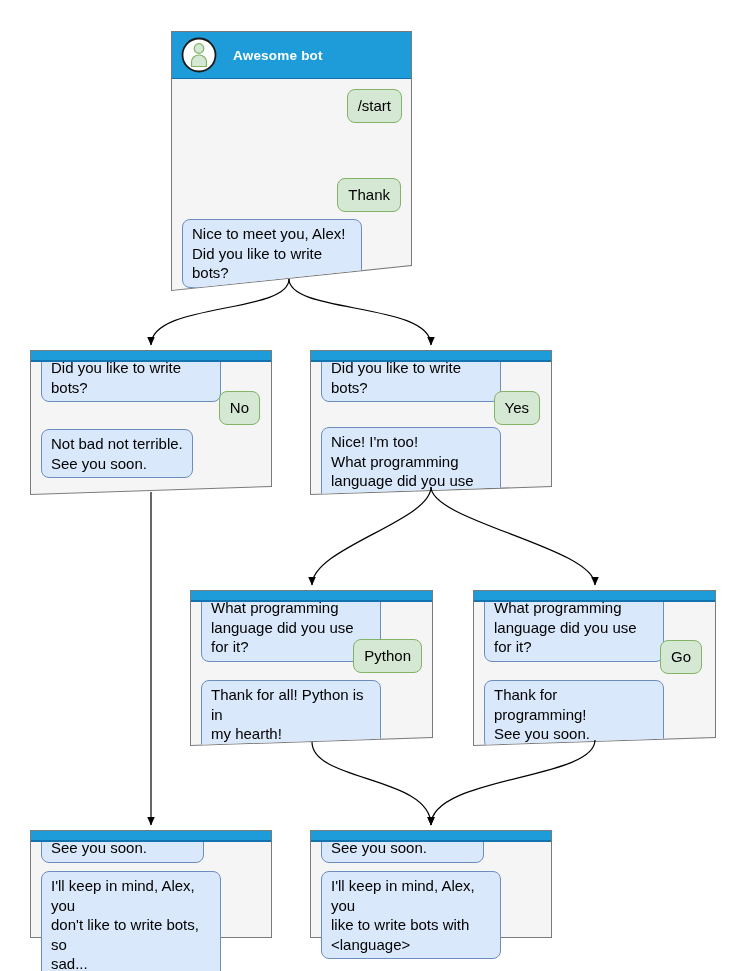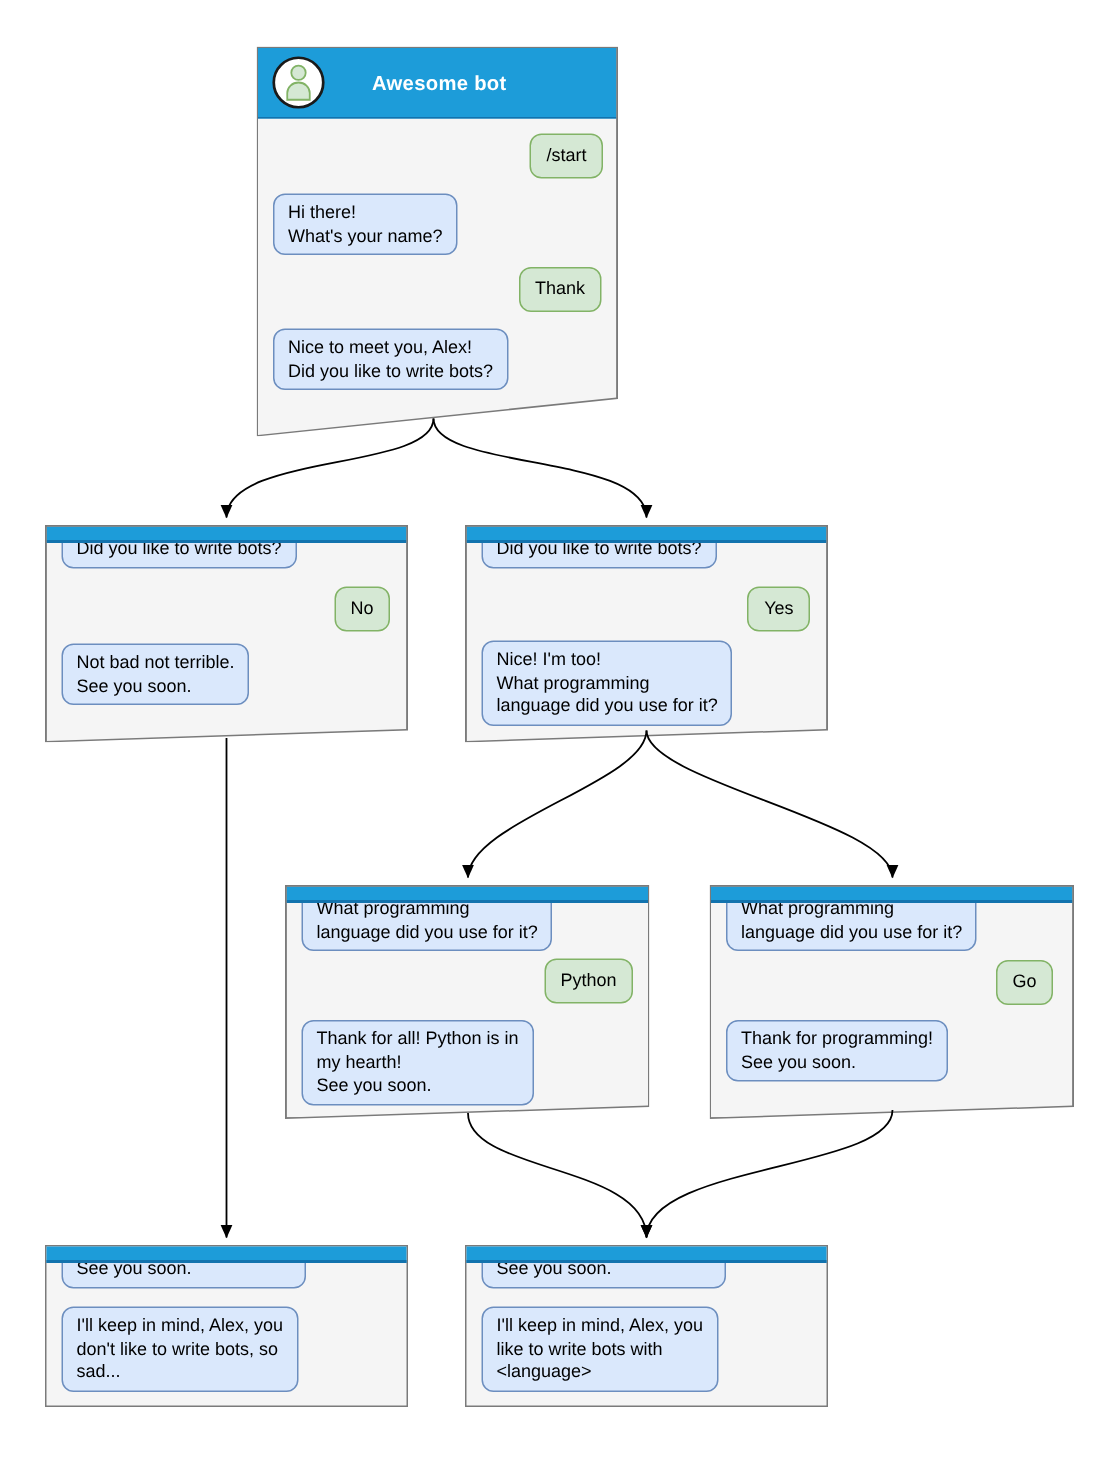--- a/index.html
+++ b/index.html
@@ -23,32 +23,32 @@
   .header{
     position:absolute;left:0;top:0;right:0;height:46px;
     background:var(--header-blue,#1d9cd9);
     border-bottom:1px solid var(--header-blue-dark,#1273ae);
     display:flex;align-items:center;z-index:3;
   }
   .avatar{
     width:36px;height:36px;margin-left:9px;flex:0 0 auto;
   }
   .title{
-    margin-left:31px;font-size:13.5px;font-weight:700;color:#fff;letter-spacing:.2px;text-align:right;
+    margin-left:16px;font-size:13.5px;font-weight:700;color:#fff;letter-spacing:.2px;text-align:right;
   }
   .strip{
     position:absolute;left:0;top:0;right:0;height:9px;
     background:var(--header-blue,#1d9cd9);
     border-bottom:2px solid var(--header-blue-dark,#1273ae);
     z-index:3;
   }
   .bub{
     position:absolute;z-index:1;
     border-radius:8px;
-    font-size:12px;line-height:1.3;
+    font-size:15px;line-height:1.3;
     white-space:pre-line;
     width:max-content;max-width:180px;
     box-sizing:border-box;
   }
   .bub.bot{
     background:var(--bot-bubble-fill,#dae8fc);
     border:1px solid var(--bot-bubble-border,#6c8ebf);
     padding:4px 9px;
   }
   .bub.user{
@@ -84,22 +84,20 @@
     <div class="body">
       <div class="header">
         <svg class="avatar" viewBox="0 0 36 36">
           <circle cx="18" cy="18" r="16.5" fill="#ffffff" stroke="#1a1a1a" stroke-width="1.8"></circle>
           <circle cx="18" cy="11.5" r="4.8" fill="#d5e8d4" stroke="#82b366" stroke-width="1.2"></circle>
           <path d="M10.5 29.5 v-4.5 a7.5 7 0 0 1 15 0 v4.5 z" fill="#d5e8d4" stroke="#82b366" stroke-width="1.2"></path>
         </svg>
         <div class="title">Awesome bot</div>
       </div>
       <div class="bub user" style="right:9px;top:57px">/start</div>
-      <div class="bub bot" style="left:10px;top:97px">Hi there!
-What's your name?</div>
       <div class="bub user" style="right:10px;top:146px">Thank</div>
       <div class="bub bot" style="left:10px;top:187px">Nice to meet you, Alex!
 Did you like to write bots?</div>
     </div>
   </div>
 
   <div class="win" style="left:30px;top:350px;width:242px;height:145px;--cut:8px">
     <div class="body">
       <div class="strip"></div>
       <div class="bub bot" style="left:10px;top:2px">Did you like to write bots?</div>

